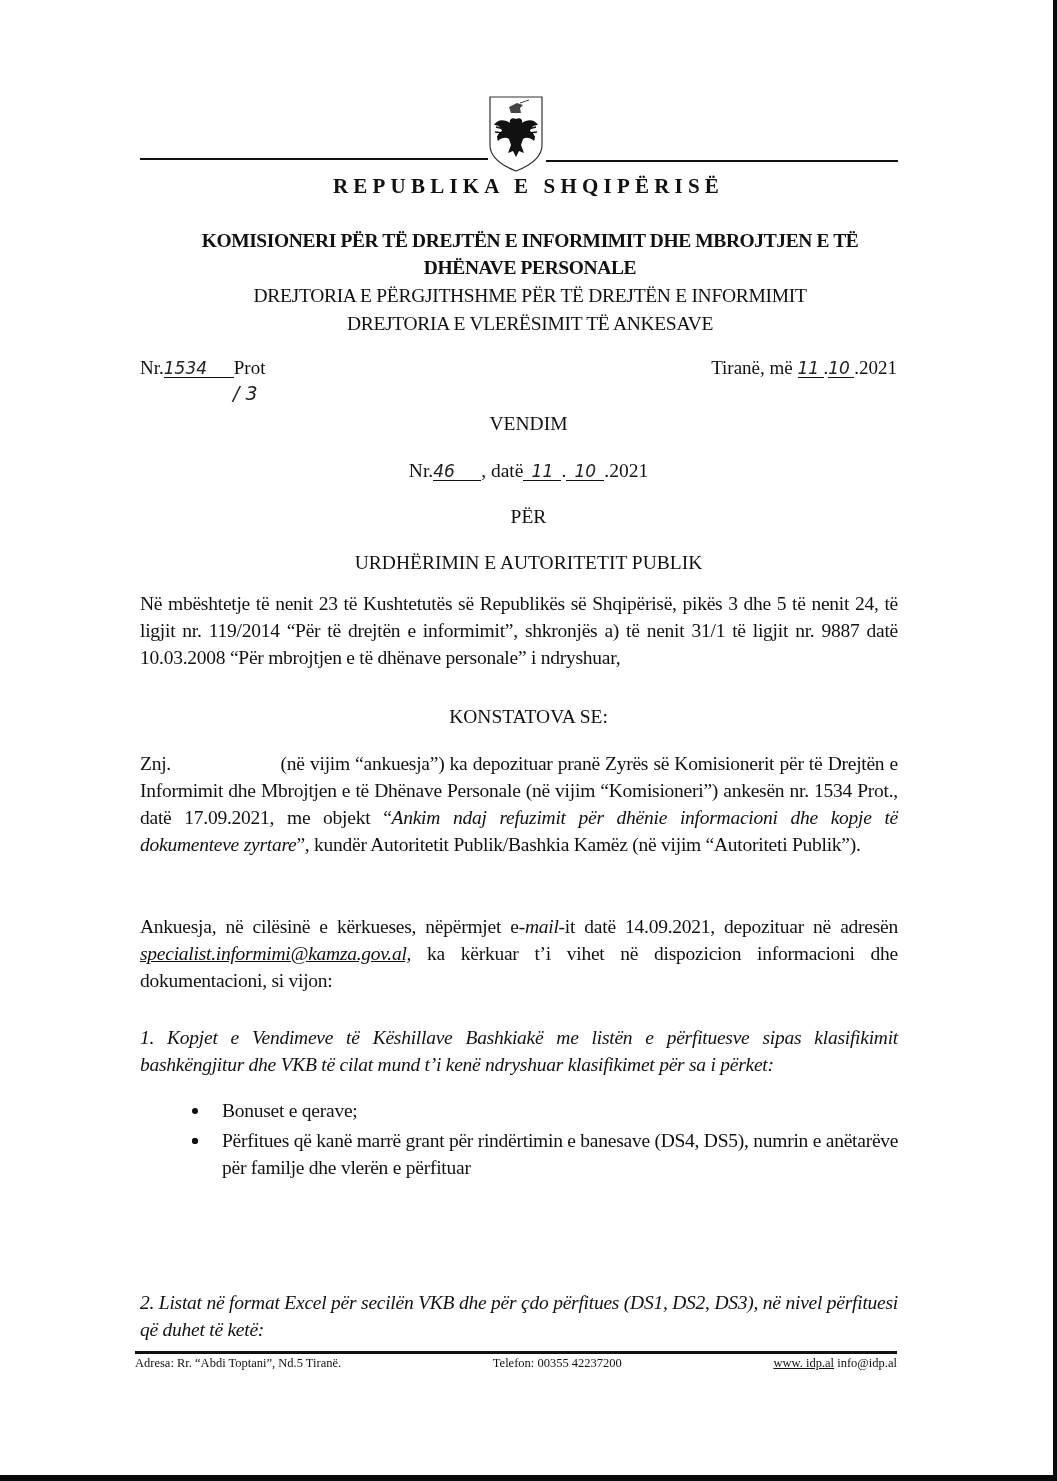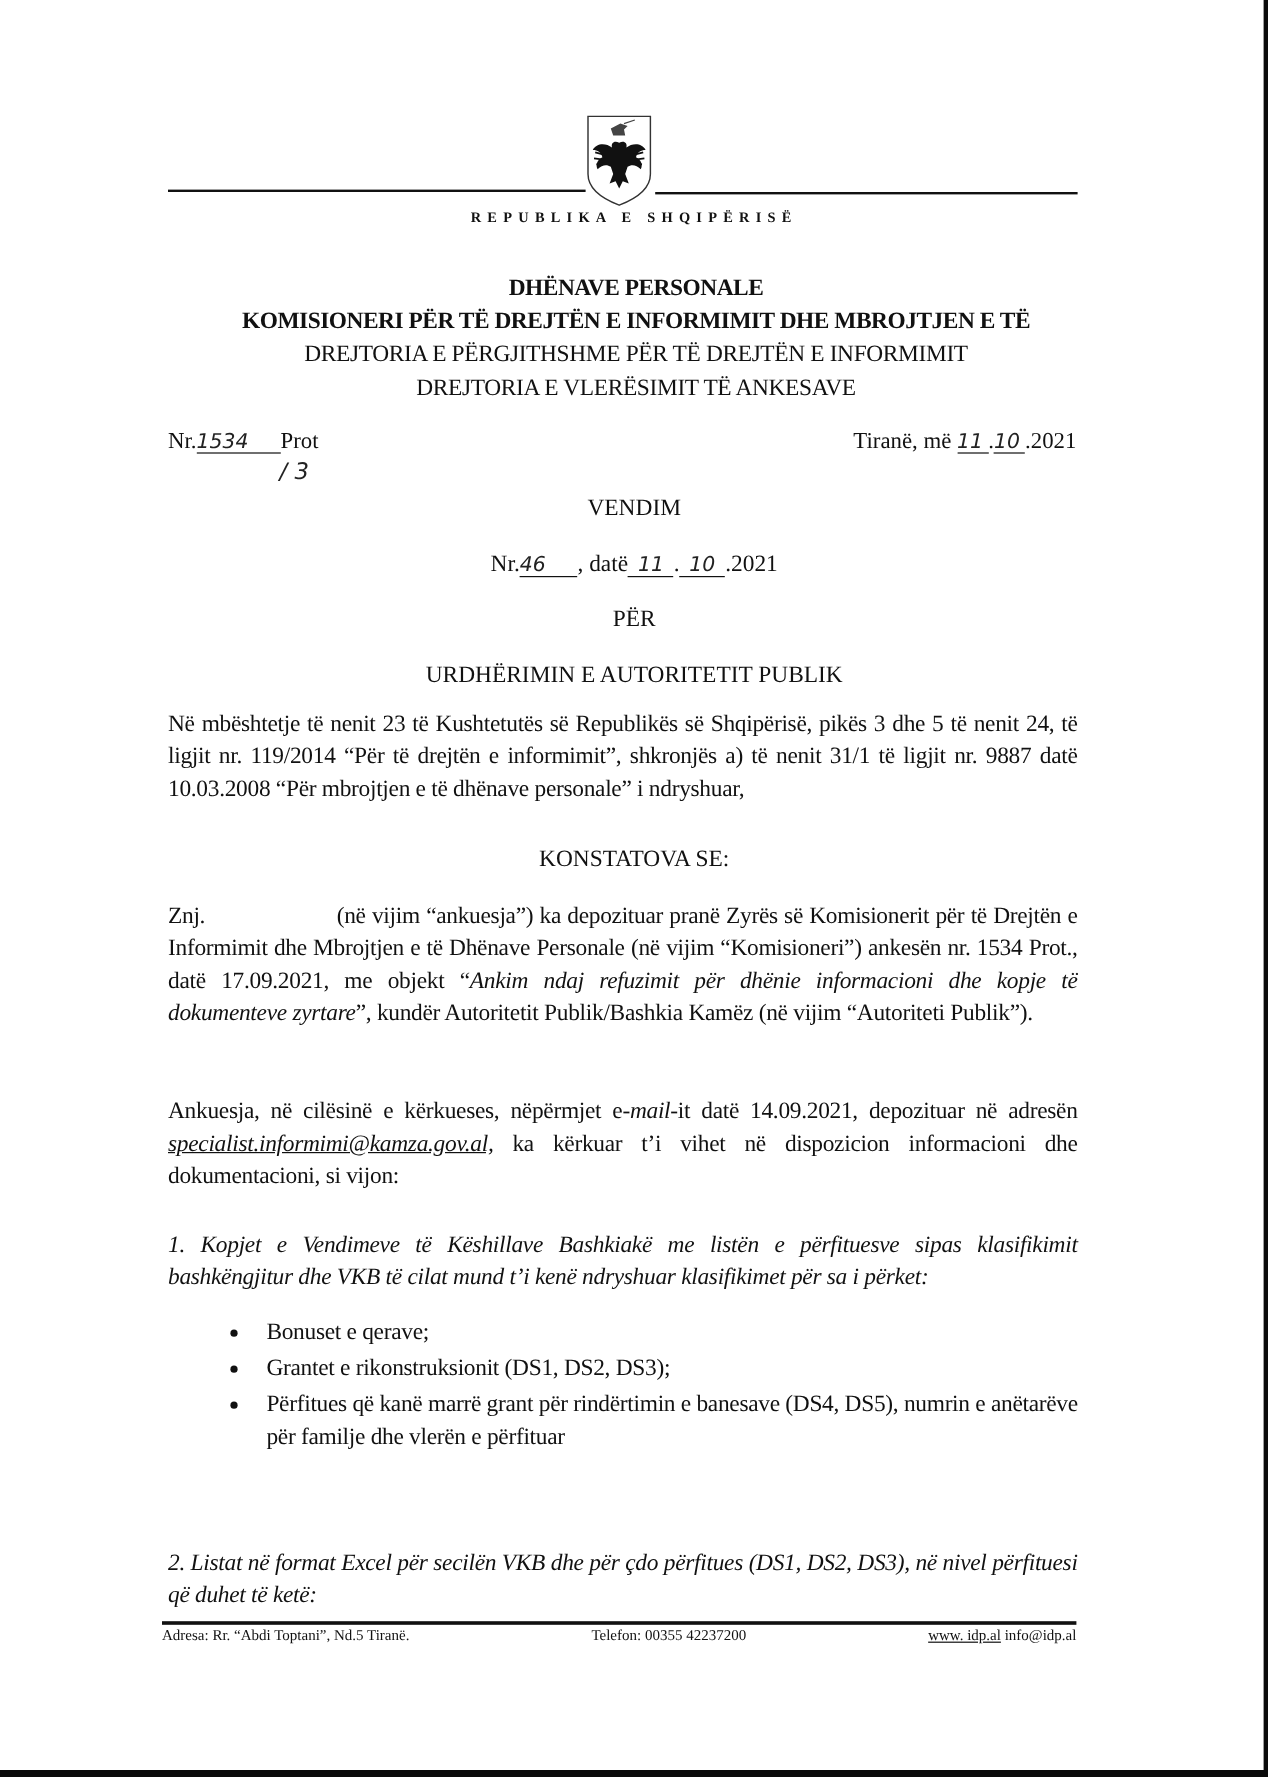--- a/index.html
+++ b/index.html
@@ -40,21 +40,21 @@
     .emblem {
       position: absolute; left: 487px; top: 95px;
       width: 58px; height: 78px;
     }
 
     .republika {
       position: absolute; left: 0; width: 1057px; top: 174px;
       text-align: center;
       font-family: "Liberation Serif", serif;
       font-weight: bold;
-      font-size: 12px;
+      font-size: 21px;
       letter-spacing: 5.2px;
     }
     .institution {
       position: absolute; left: 130px; width: 800px; top: 227px;
       text-align: center;
       font-weight: bold;
       font-size: 19.5px;
       line-height: 27px;
       letter-spacing: -0.4px;
     }
@@ -158,22 +158,22 @@
   <path d="M22 12 L30 8 L36 10 L33 13 L34 18 L24 18 Z" fill="#444"></path>
   <path d="M33 8 L42 5" stroke="#444" stroke-width="1"></path>
 
   <path d="M29 24 C25 22 22 24 23 28 C18 24 10 24 7 30 C11 30 14 32 15 36 C11 38 9 42 11 46 C15 42 19 42 22 44 L24 50 L21 58 L26 56 L29 62 L32 56 L37 58 L34 50 L36 44 C39 42 43 42 47 46 C49 42 47 38 43 36 C44 32 47 30 51 30 C48 24 40 24 35 28 C36 24 33 22 29 24 Z" fill="#111"></path>
   <path d="M9 32 L17 34 M8 37 L16 38 M10 42 L18 41 M49 32 L41 34 M50 37 L42 38 M48 42 L40 41" stroke="#111" stroke-width="1.5"></path>
 </svg>
 
 <div class="republika">REPUBLIKA E SHQIPËRISË</div>
 
 <div class="institution">
+  <div>KOMISIONERI PËR TË DREJTËN E INFORMIMIT DHE MBROJTJEN E TË</div>
   <div>DHËNAVE PERSONALE</div>
-  <div>KOMISIONERI PËR TË DREJTËN E INFORMIMIT DHE MBROJTJEN E TË</div>
 </div>
 
 <div class="dept">
   <div>DREJTORIA E PËRGJITHSHME PËR TË DREJTËN E INFORMIMIT</div>
   <div>DREJTORIA E VLERËSIMIT TË ANKESAVE</div>
 </div>
 
 <div class="prot">
   <span>Nr.</span><span class="ul-field hand" style="width:70px">1534</span><span>Prot</span>
 </div>
@@ -198,21 +198,21 @@
 <div class="centered-bold" style="top:706px">KONSTATOVA SE:</div>
 
 <div class="body-para" style="top:750px; white-space:pre-wrap"><span>Znj.                     (në vijim “ankuesja”) ka depozituar pranë Zyrës së Komisionerit për të Drejtën e Informimit dhe Mbrojtjen e të Dhënave Personale (në vijim “Komisioneri”) ankesën nr. 1534 Prot., datë 17.09.2021, me objekt “</span><span class="it">Ankim ndaj refuzimit për dhënie informacioni dhe kopje të dokumenteve zyrtare</span><span>”, kundër Autoritetit Publik/Bashkia Kamëz (në vijim “Autoriteti Publik”).</span></div>
 
 <div class="body-para" style="top:913px"><span>Ankuesja, në cilësinë e kërkueses, nëpërmjet e-</span><span class="it">mail</span><span>-it datë 14.09.2021, depozituar në adresën </span><span class="link">specialist.informimi@kamza.gov.al,</span><span> ka kërkuar t’i vihet në dispozicion informacioni dhe dokumentacioni, si vijon:</span></div>
 
 <div class="body-para it" style="top:1024px">1. Kopjet e Vendimeve të Këshillave Bashkiakë me listën e përfituesve sipas klasifikimit bashkëngjitur dhe VKB të cilat mund t’i kenë ndryshuar klasifikimet për sa i përket:</div>
 
 <ul class="bullets">
   <li><span class="bullet-dot"></span><span>Bonuset e qerave;</span></li>
-  <li><span class="bullet-dot"></span><span>Grantet e rikonstruksionit (DS1, DS2, DS3);</span></li>
+  <li><span class="bullet-dot"></span></li>
   <li><span class="bullet-dot"></span><span>Përfitues që kanë marrë grant për rindërtimin e banesave (DS4, DS5), numrin e anëtarëve për familje dhe vlerën e përfituar</span></li>
 </ul>
 
 <div class="body-para it" style="top:1289px">2. Listat në format Excel për secilën VKB dhe për çdo përfitues (DS1, DS2, DS3), në nivel përfituesi që duhet të ketë:</div>
 
 <div class="footer-rule"></div>
 <div class="footer">
   <span>Adresa: Rr. “Abdi Toptani”, Nd.5 Tiranë.</span>
   <span>Telefon: 00355 42237200</span>
   <span class="web"><span class="u">www. idp.al</span><span> info@idp.al</span></span>

